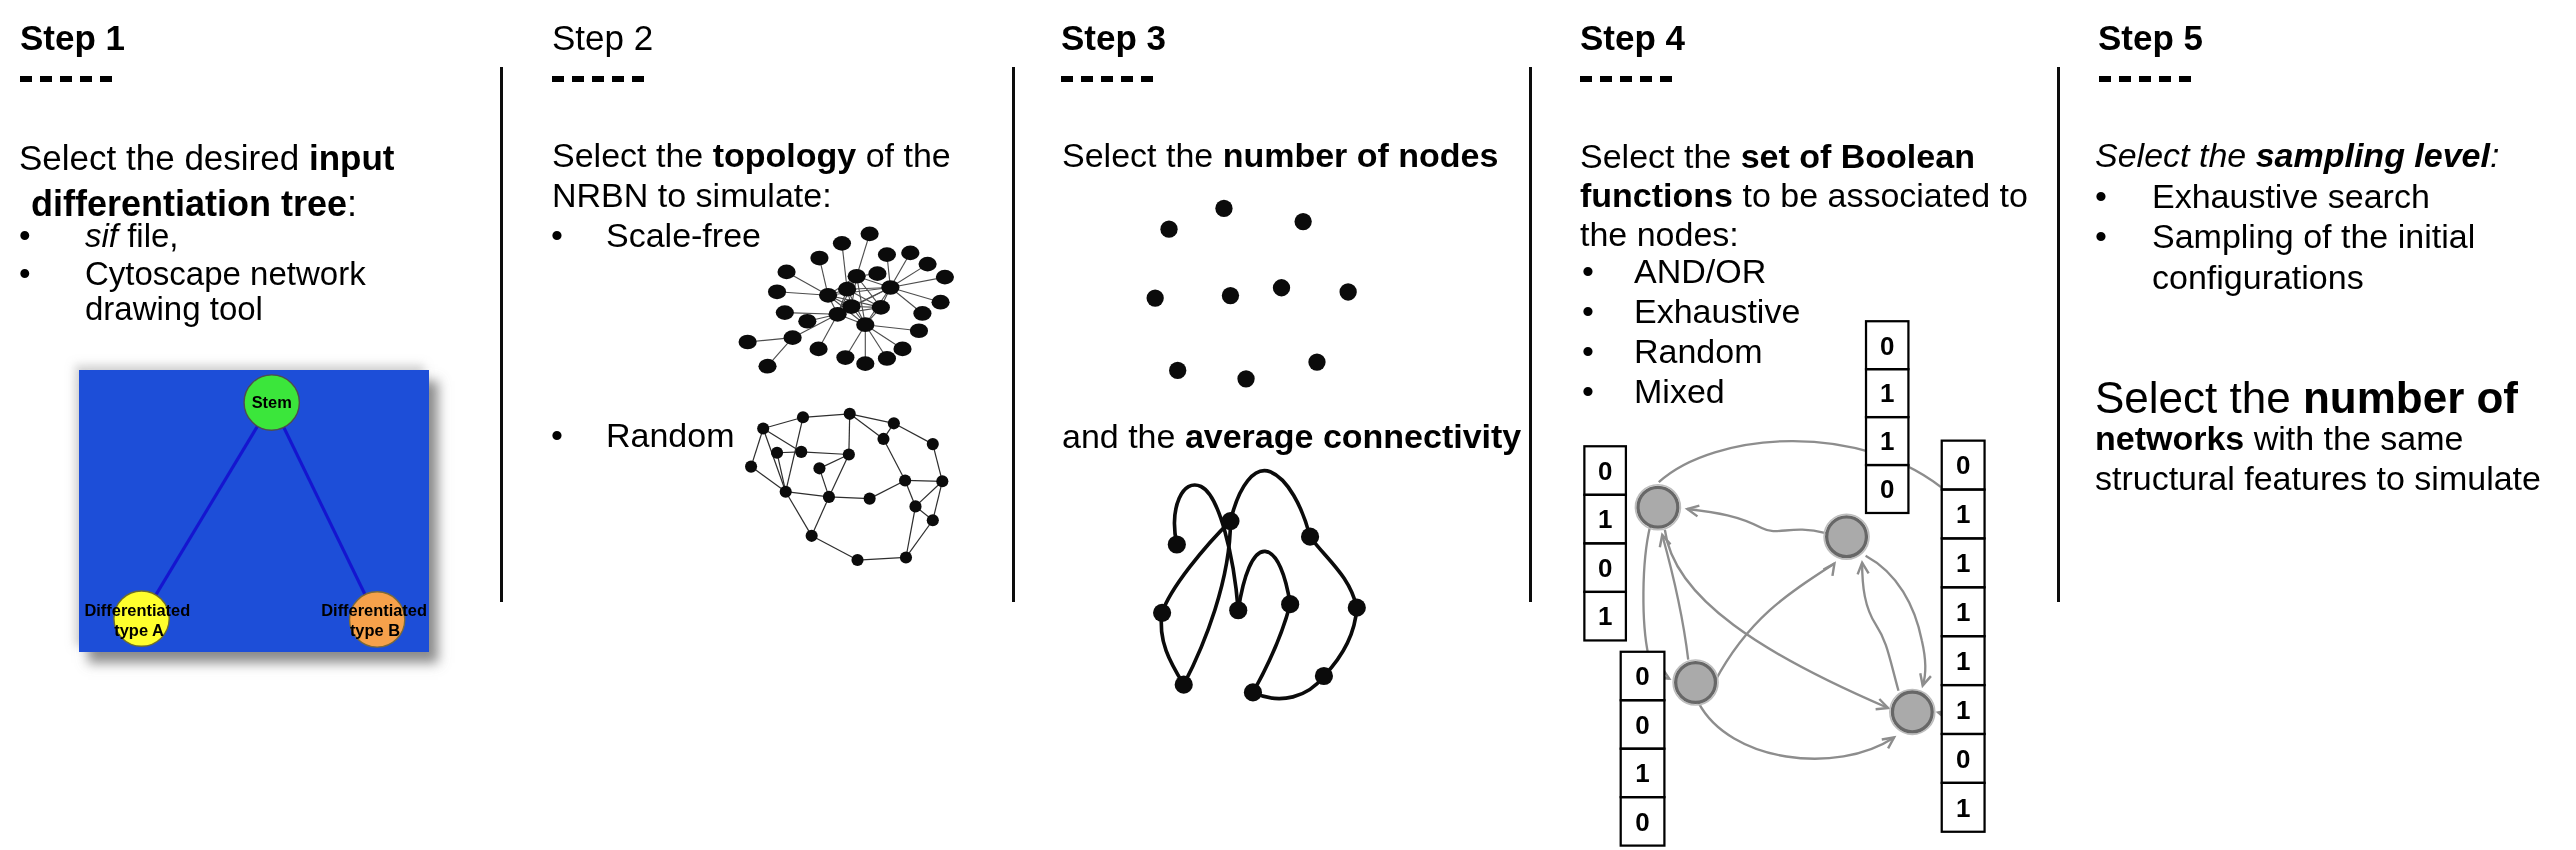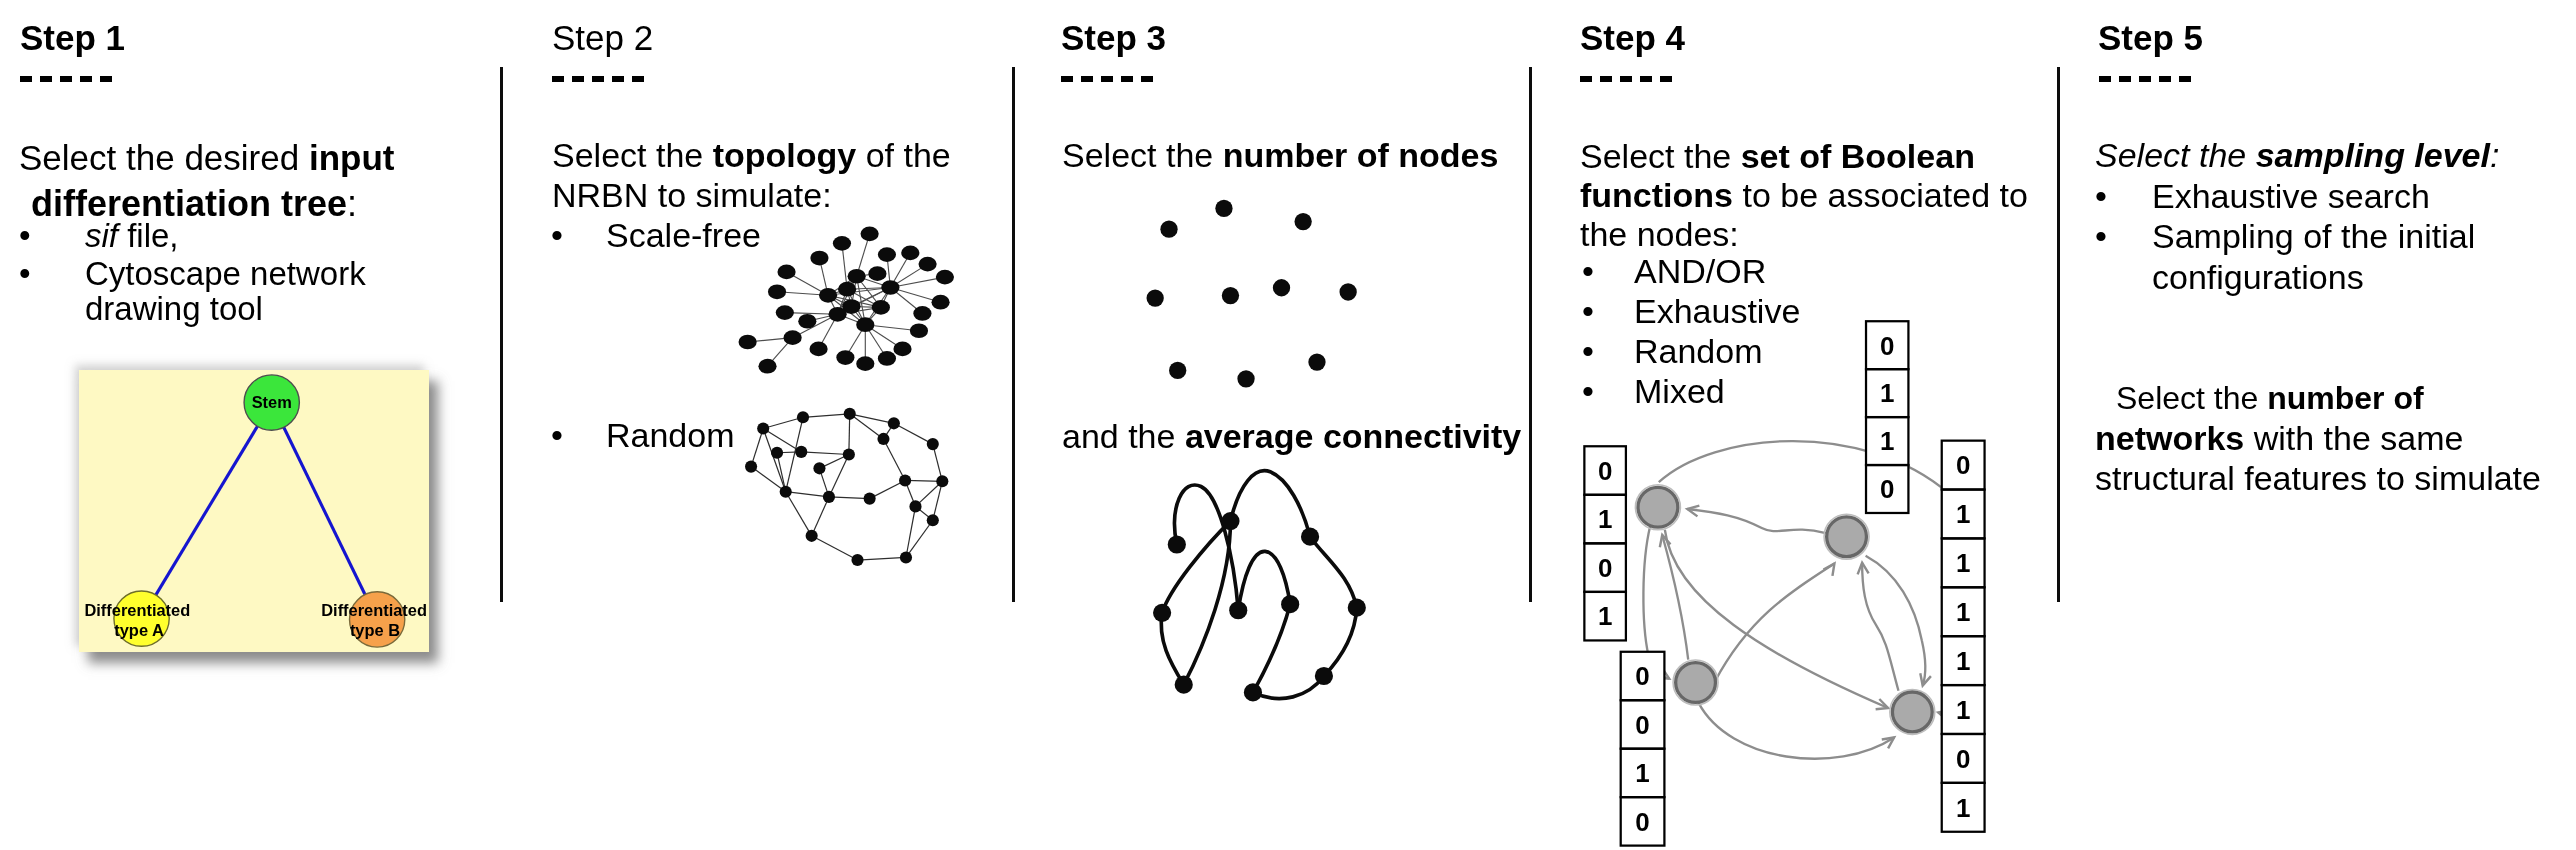--- a/index.html
+++ b/index.html
@@ -39,24 +39,24 @@
 <div style="position:absolute;left:1582px;top:334px;font-size:34px;line-height:34px;white-space:nowrap;">•</div>
 <div style="position:absolute;left:1634px;top:334px;font-size:34px;line-height:34px;white-space:nowrap;">Random</div>
 <div style="position:absolute;left:1582px;top:374px;font-size:34px;line-height:34px;white-space:nowrap;">•</div>
 <div style="position:absolute;left:1634px;top:374px;font-size:34px;line-height:34px;white-space:nowrap;">Mixed</div>
 <div style="position:absolute;left:2095px;top:138px;font-size:34px;line-height:34px;white-space:nowrap;font-style:italic;">Select the <b>sampling level</b>:</div>
 <div style="position:absolute;left:2095px;top:179px;font-size:34px;line-height:34px;white-space:nowrap;">•</div>
 <div style="position:absolute;left:2152px;top:179px;font-size:34px;line-height:34px;white-space:nowrap;">Exhaustive search</div>
 <div style="position:absolute;left:2095px;top:219px;font-size:34px;line-height:34px;white-space:nowrap;">•</div>
 <div style="position:absolute;left:2152px;top:219px;font-size:34px;line-height:34px;white-space:nowrap;">Sampling of the initial</div>
 <div style="position:absolute;left:2152px;top:260px;font-size:34px;line-height:34px;white-space:nowrap;">configurations</div>
-<div style="position:absolute;left:2095px;top:381px;font-size:32px;line-height:34px;white-space:nowrap;margin-left:21px;">Select the <b>number of</b></div>
+<div style="position:absolute;left:2095px;top:381px;font-size:44px;line-height:34px;white-space:nowrap;">Select the <b>number of</b></div>
 <div style="position:absolute;left:2095px;top:421px;font-size:34px;line-height:34px;white-space:nowrap;"><b>networks</b> with the same</div>
 <div style="position:absolute;left:2095px;top:461px;font-size:34px;line-height:34px;white-space:nowrap;">structural features to simulate</div>
-<div style="position:absolute;left:79px;top:370px;width:350px;height:282px;background:#fef9c3;box-shadow:8.7px 11.2px 11.2px rgba(95,95,95,0.72), -4.3px -5.2px 8.7px rgba(165,165,165,0.5);">
+<div style="position:absolute;left:79px;top:370px;width:350px;height:282px;background:#1d4ed8;box-shadow:8.7px 11.2px 11.2px rgba(95,95,95,0.72), -4.3px -5.2px 8.7px rgba(165,165,165,0.5);">
     <svg width="350" height="282" viewBox="0 0 405 326" xmlns="http://www.w3.org/2000/svg" style="position:absolute;left:0;top:0">
       <line x1="223" y1="37.5" x2="72.4" y2="287.5" stroke="#1515cf" stroke-width="3.6"></line>
       <line x1="223" y1="37.5" x2="345" y2="288.5" stroke="#1515cf" stroke-width="3.6"></line>
       <circle cx="223" cy="37.5" r="32" fill="#3be63b" stroke="#4e4e4e" stroke-width="1.6"></circle>
       <circle cx="72.4" cy="287.5" r="32" fill="#ffff2d" stroke="#6e6e2a" stroke-width="1.6"></circle>
       <circle cx="345" cy="288.5" r="32" fill="#f6a14b" stroke="#7a6a3a" stroke-width="1.6"></circle>
       <text x="223" y="44" text-anchor="middle" style="font-family:&quot;Liberation Sans&quot;,sans-serif;font-weight:bold;fill:#000;font-size:19px;">Stem</text>
       <text x="67.5" y="284" text-anchor="middle" style="font-family:&quot;Liberation Sans&quot;,sans-serif;font-weight:bold;fill:#000;font-size:19px;">Differentiated</text>
       <text x="69.5" y="308" text-anchor="middle" style="font-family:&quot;Liberation Sans&quot;,sans-serif;font-weight:bold;fill:#000;font-size:19px;">type A</text>
       <text x="341.5" y="284" text-anchor="middle" style="font-family:&quot;Liberation Sans&quot;,sans-serif;font-weight:bold;fill:#000;font-size:19px;">Differentiated</text>

